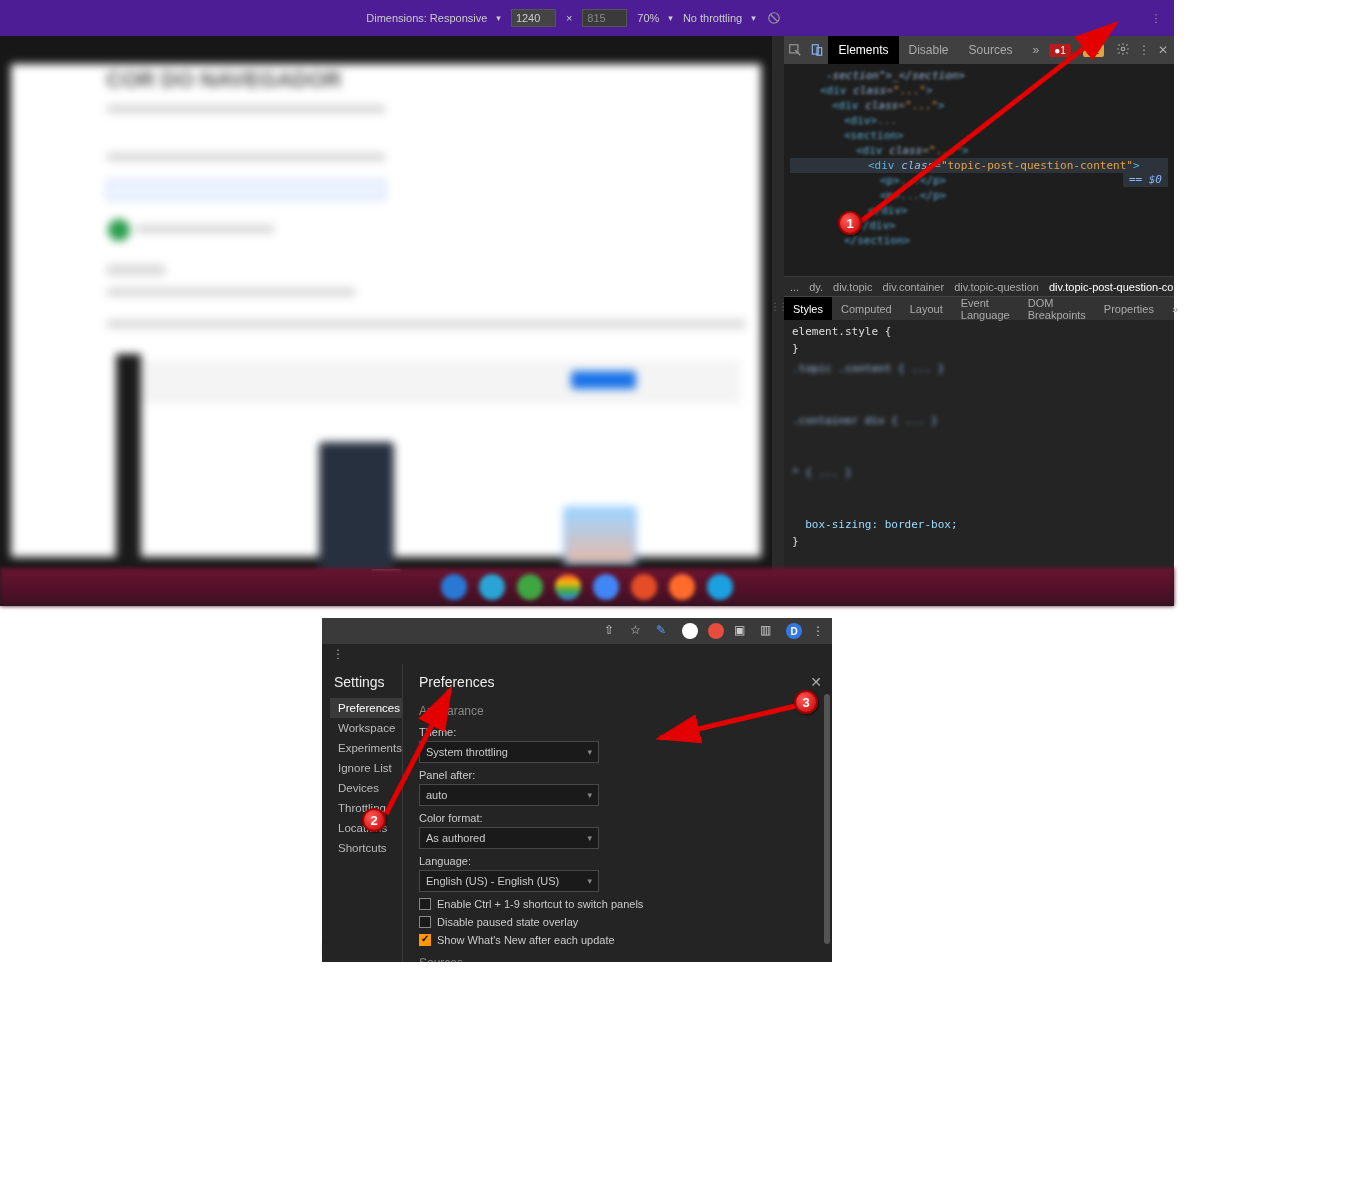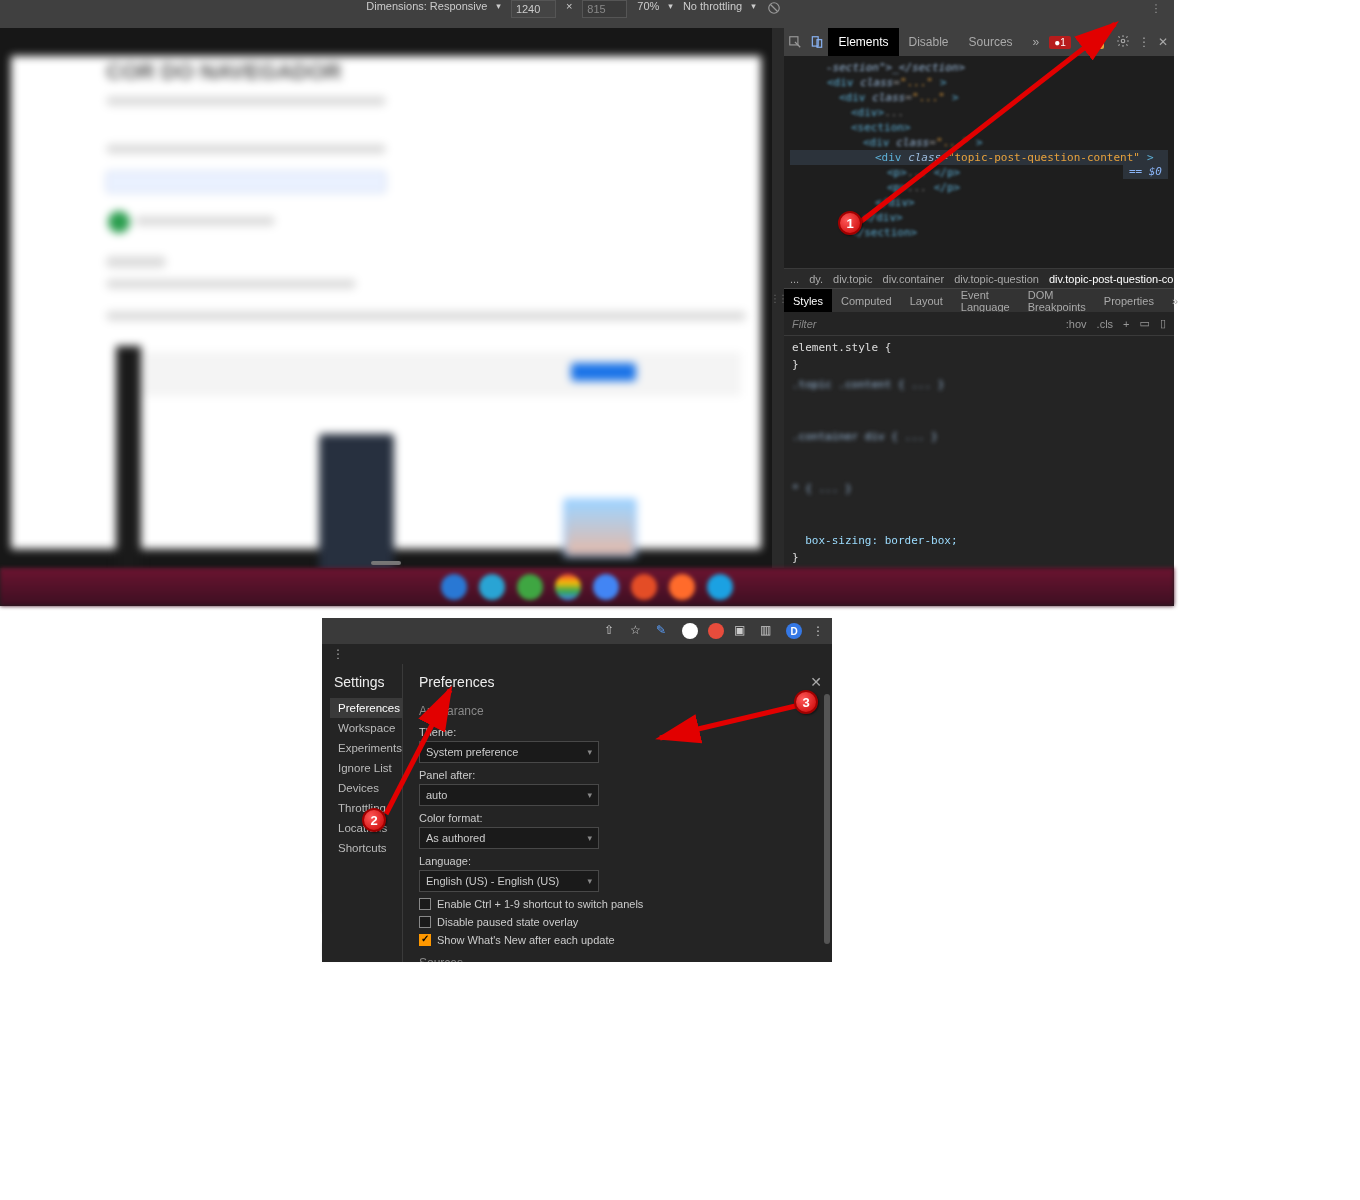--- a/index.html
+++ b/index.html
@@ -2,21 +2,21 @@
 <html><head>
 <meta charset="utf-8">
 <style>
 * { box-sizing: border-box; margin: 0; padding: 0; }
 body { font-family: "Segoe UI", Arial, sans-serif; font-size: 12px; background: #fff; width: 1360px; height: 1200px; position: relative; }
 
 
 .top-shot { position: absolute; top: 0; left: 0; width: 1174px; height: 606px; background: #1e1e1e; }
 
 
-.device-toolbar { height: 28px; background: #404040; display: flex; align-items: flex-start; color: #ccc; font-size: 11px; padding: 0 10px; gap: 10px; }
+.device-toolbar { height: 36px; background: #4c1d95; display: flex; align-items: center; color: #ccc; font-size: 11px; padding: 0 10px; gap: 10px; }
 .device-toolbar .spacer { flex: 1; }
 .dt-seg { display: flex; align-items: center; gap: 6px; }
 .dt-input { background: #444; border: 1px solid #555; color: #ccc; width: 45px; height: 18px; font-size: 11px; padding: 0 4px; }
 .dt-input.ro { background: #3a3a3a; color: #888; }
 .dt-tri::after { content: "▾"; margin-left: 3px; font-size: 9px; }
 .dt-icon { width: 16px; height: 16px; display: flex; align-items: center; justify-content: center; color: #999; }
 .dt-icon svg { width: 14px; height: 14px; }
 
 
 .main-split { display: flex; height: 540px; }
@@ -44,21 +44,21 @@
 .dt-tab { padding: 0 10px; height: 100%; display: flex; align-items: center; color: #aaa; cursor: pointer; }
 .dt-tab.active { background: #000; color: #fff; }
 .dt-tabs .flex { flex: 1; }
 .badge { display: inline-flex; align-items: center; padding: 1px 5px; border-radius: 2px; font-size: 10px; margin-right: 4px; }
 .badge.err { background: #b71c1c; color: #fff; }
 .badge.warn { background: #e6a23c; color: #000; }
 .dt-right-icons { display: flex; gap: 8px; padding-right: 6px; align-items: center; }
 
 .elements-tree { flex: 0 0 212px; background: #1e1e1e; overflow: hidden; padding: 4px 6px; font-family: Menlo, Consolas, monospace; font-size: 11px; color: #888; position: relative; }
 .tree-line { white-space: nowrap; padding: 1px 0; filter: blur(1.5px); }
-.t-tag { color: #5db0d7; margin-left: 7px; }
+.t-tag { color: #5db0d7; }
 .t-attr { color: #9bbbdc; font-style: italic; }
 .t-val { color: #e8a23c; }
 .tree-hl { position: absolute; top: 108px; right: 6px; background: #2c333b; padding: 1px 6px; color: #8ab4f6; font-style: italic; filter:none; }
 
 .crumbs { height: 20px; background: #2a2a2a; border-top: 1px solid #3a3a3a; display: flex; align-items: center; font-size: 11px; color: #aaa; overflow: hidden; padding: 0 6px; gap: 10px; }
 .crumbs span { white-space: nowrap; }
 .crumbs .sel { color: #fff; }
 
 .styles-tabs { height: 24px; background: #333; display: flex; align-items: flex-start; font-size: 11px; border-top: 1px solid #444; }
 .styles-tab { padding: 0 9px; color: #aaa; height: 100%; display: flex; align-items: center; }
@@ -227,30 +227,20 @@
       <div class="styles-tabs">
         <div class="styles-tab active">Styles</div>
         <div class="styles-tab">Computed</div>
         <div class="styles-tab">Layout</div>
         <div class="styles-tab">Event Language</div>
         <div class="styles-tab">DOM Breakpoints</div>
         <div class="styles-tab">Properties</div>
         <div class="styles-tab">»</div>
       </div>
 
-      <div class="styles-toolbar">
-        <input class="filter-input" placeholder="Filter" style="">
-        <div class="styles-btns">
-          <span>:hov</span>
-          <span>.cls</span>
-          <span>+</span>
-          <span>▭</span>
-          <span>▯</span>
-        </div>
-      </div>
 
       <div class="styles-body">
         <div class="rule-line">element.style {</div>
         <div class="rule-line">}</div>
         <div class="rule-blur">
           <div class="rb-left">.topic .content { ... }</div>
         </div>
         <div class="rule-blur">
           <div class="rb-left">.container div { ... }</div>
         </div>
@@ -331,21 +321,21 @@
 
     <div class="bs-content">
       <div class="bs-scroll"></div>
       <div class="bs-h1">Preferences</div>
       <div class="bs-close">✕</div>
 
       <div class="bs-section">Appearance</div>
 
       <div class="bs-field-label">Theme:</div>
       <div class="bs-select">
-          <span>System preference</span>
+          <span>System throttling</span>
         </div>
 
       <div class="bs-field-label">Panel after:</div>
       <div class="bs-select">
           <span>auto</span>
         </div>
 
       <div class="bs-field-label">Color format:</div>
       <div class="bs-select">
           <span>As authored</span>

